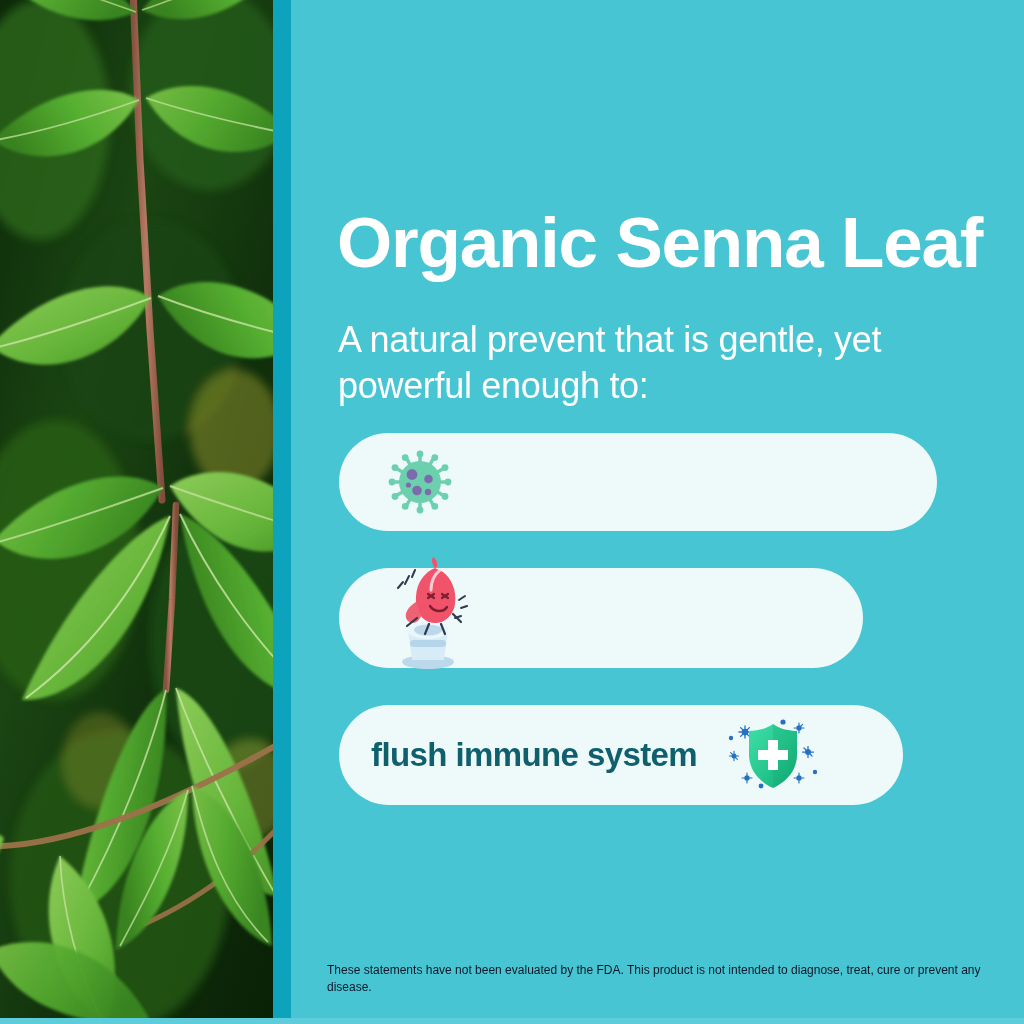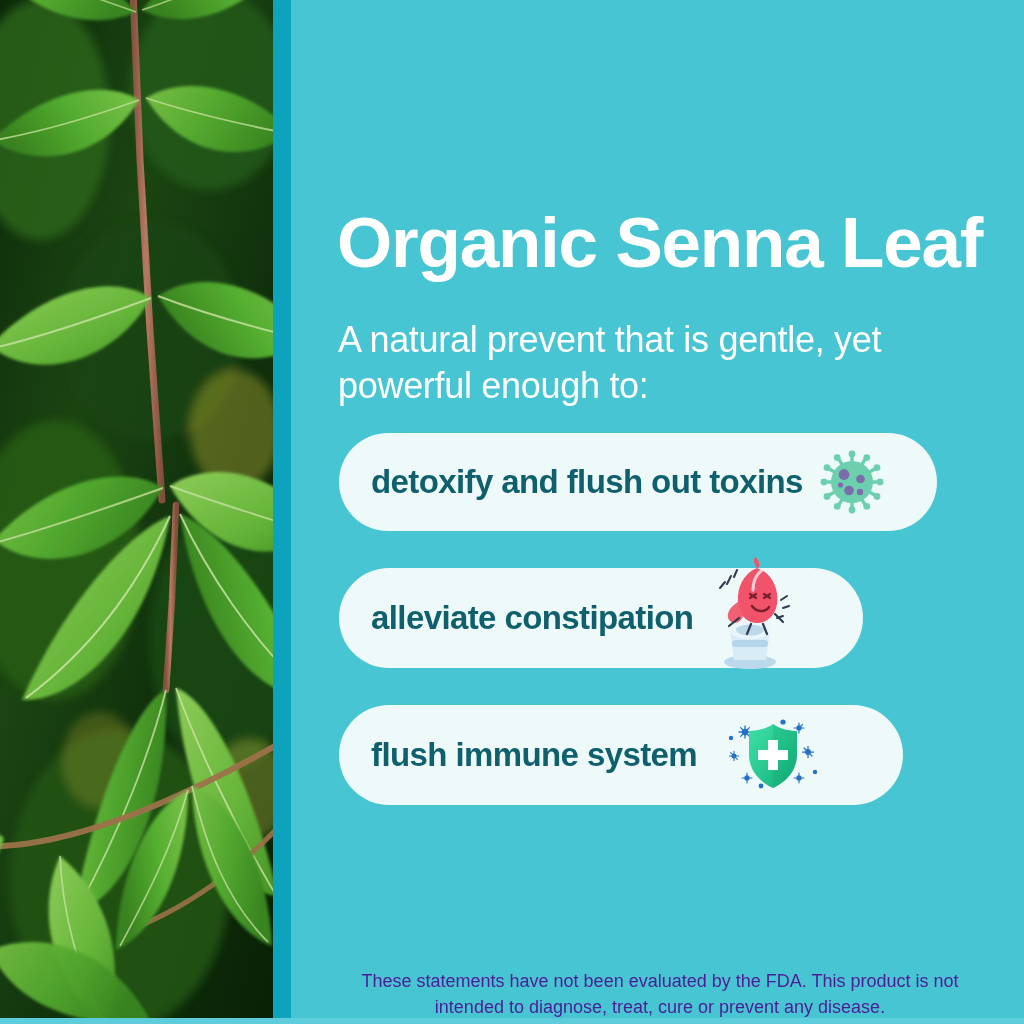--- a/index.html
+++ b/index.html
@@ -133,23 +133,22 @@
   .icon-virus   { width: 66px; height: 66px; margin-left: 16px; }
   .icon-stomach { width: 86px; height: 116px; margin-left: 12px; margin-top: -8px; }
   .icon-shield  { width: 92px; height: 78px; margin-left: 30px; }
 
   
   .disclaimer {
     position: absolute;
     left: 36px;
     top: 950px;
     width: 666px;
-    text-align: center;
-    color: #4c1d95;
-    font-size: 18px;
+    color: #0f172a;
+    font-size: 12px;
     font-weight: 400;
     line-height: 1.45;
   }
 </style>
 </head>
 <body>
 
 <div class="canvas">
 
   <div class="photo-panel">
@@ -275,21 +274,20 @@
 
   <div class="content-panel">
 
     <h1 class="title">Organic Senna Leaf</h1>
 
     <p class="subtitle">A natural prevent that is gentle, yet powerful enough to:</p>
 
     <div class="pill-list">
 
       <div class="pill pill-0">
-        <span class="pill-label">detoxify and flush out toxins</span>
         <span class="pill-icon icon-virus">
           <svg viewBox="0 0 66 66" width="66" height="66">
             <g stroke="#6ccfae" stroke-width="3.4" stroke-linecap="round">
               <line x1="33" y1="33" x2="33" y2="6"></line>
               <line x1="33" y1="33" x2="46.5" y2="9.4"></line>
               <line x1="33" y1="33" x2="56.6" y2="19.5"></line>
               <line x1="33" y1="33" x2="60" y2="33"></line>
               <line x1="33" y1="33" x2="56.6" y2="46.5"></line>
               <line x1="33" y1="33" x2="46.5" y2="56.6"></line>
               <line x1="33" y1="33" x2="33" y2="60"></line>
@@ -319,21 +317,20 @@
               <circle cx="41.5" cy="30" r="4.3"></circle>
               <circle cx="30" cy="41.5" r="4.8"></circle>
               <circle cx="41" cy="43" r="3.2"></circle>
               <circle cx="21.5" cy="36" r="2.6"></circle>
             </g>
           </svg>
         </span>
       </div>
 
       <div class="pill pill-1">
-        <span class="pill-label">alleviate constipation</span>
         <span class="pill-icon icon-stomach">
           <svg viewBox="0 0 86 116" width="86" height="116">
 
             <ellipse cx="45" cy="106" rx="26" ry="7" fill="#bcd9ec"></ellipse>
             <path d="M25 74 L65 74 L61 104 L29 104 Z" fill="#d8ecf8"></path>
             <ellipse cx="45" cy="74" rx="21" ry="9" fill="#eaf6fc"></ellipse>
             <ellipse cx="45" cy="74" rx="14" ry="5.5" fill="#bcd9ec"></ellipse>
             <rect x="27" y="84" width="36" height="7" rx="3.5" fill="#b4d5ea"></rect>
 
             <path d="M52 12 C42 16 34 26 33 40 C32 52 36 62 46 66 C58 70 70 62 72 48 C74 34 68 22 60 16 Z" fill="#f0536a"></path>

